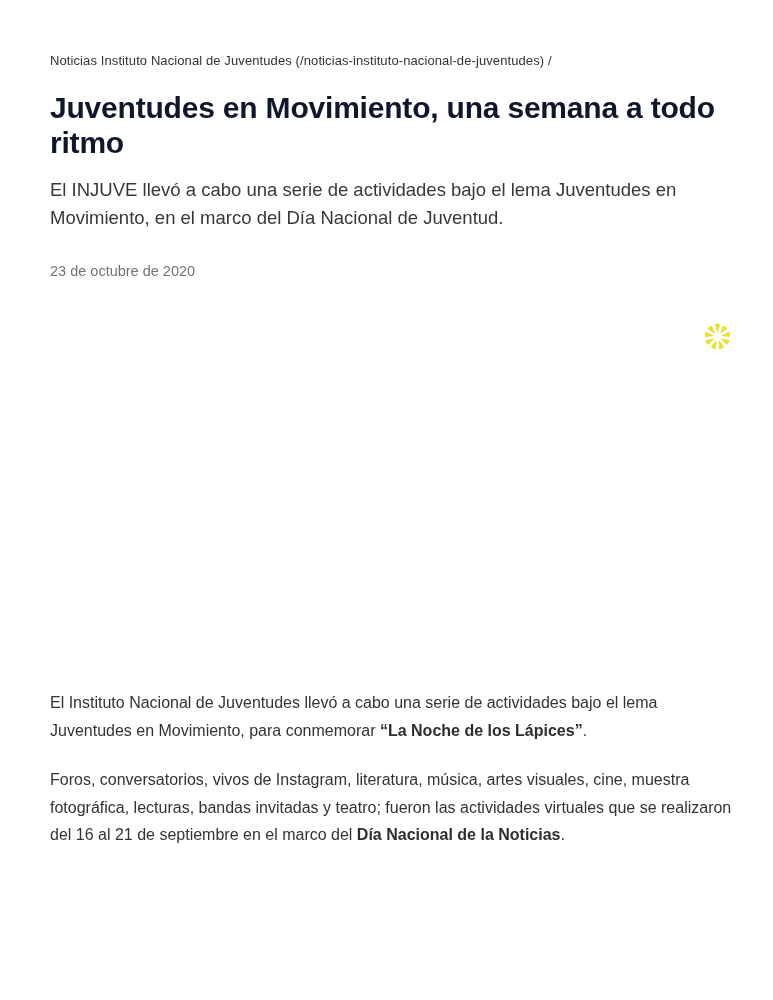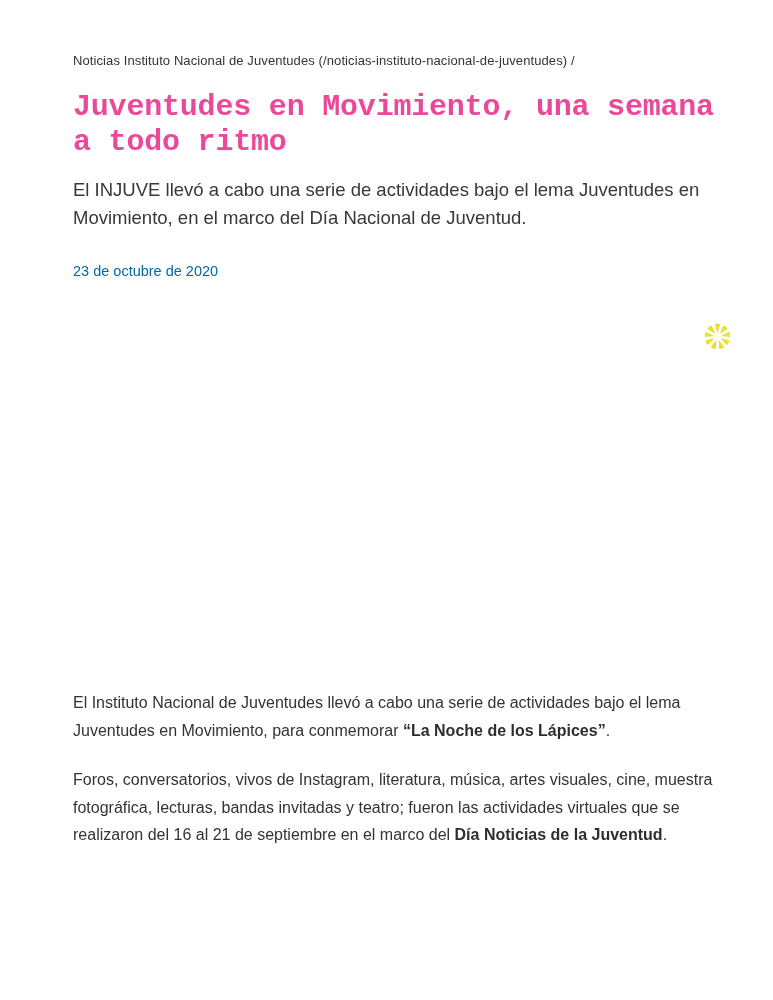--- a/index.html
+++ b/index.html
@@ -7,61 +7,61 @@
     background: #ffffff;
     font-family: "Liberation Sans", "DejaVu Sans", sans-serif;
   }
   body {
     width: 773px;
     height: 1000px;
     overflow: hidden;
     position: relative;
   }
   .content {
-    padding-left: 73px;
+    padding-left: 50px;
     padding-right: 40px;
   }
   
   .breadcrumb {
     margin-top: 52px;
     font-size: 13px;
     line-height: 1.4;
     color: #333333;
     letter-spacing: 0.1px;
   }
   .breadcrumb a {
     color: #333333;
     text-decoration: none;
     cursor: pointer;
   }
   .breadcrumb .sep { color: #333333; }
   
   h1.article-title {
     margin-top: 20px;
-    font-family: Liberation Mono, monospace;
+    font-family: Liberation Sans, sans-serif;
     font-weight: 700;
     font-size: 30px;
     line-height: 35px;
-    color: #ec4899;
+    color: #0f172a;
     max-width: 692px;
     letter-spacing: -0.2px;
   }
   
   .article-lead {
     margin-top: 16px;
     font-size: 18.5px;
     line-height: 28px;
     color: #383838;
     max-width: 688px;
   }
   
   .article-date {
     margin-top: 31px;
     font-size: 14.5px;
-    color: #0369a1;
+    color: #737373;
   }
   
   .image-area {
     margin-top: 18px;
     height: 392px;
     position: relative;
   }
   .spinner-wrap {
     position: absolute;
     top: 24px;
@@ -114,16 +114,16 @@
           <path d="M16 12.4 L13.2 3.4 Q16 1.8 18.8 3.4 Z" transform="rotate(280 16 16)"></path>
           <path d="M16 12.4 L13.2 3.4 Q16 1.8 18.8 3.4 Z" transform="rotate(320 16 16)"></path>
         </g>
       </svg>
     </div>
   </div>
 
   <div class="article-body">
     <p><span>El Instituto Nacional de Juventudes llevó a cabo una serie de actividades bajo el lema Juventudes en Movimiento, para conmemorar </span><strong>“La Noche de los Lápices”</strong><span>.</span></p>
 
-    <p><span>Foros, conversatorios, vivos de Instagram, literatura, música, artes visuales, cine, muestra fotográfica, lecturas, bandas invitadas y teatro; fueron las actividades virtuales que se realizaron del 16 al 21 de septiembre en el marco del </span><strong>Día Noticias de la Juventud</strong><span>.</span></p>
+    <p><span>Foros, conversatorios, vivos de Instagram, literatura, música, artes visuales, cine, muestra fotográfica, lecturas, bandas invitadas y teatro; fueron las actividades virtuales que se realizaron del 16 al 21 de septiembre en el marco del </span><strong>Día Nacional de la Noticias</strong><span>.</span></p>
   </div>
 
 </div>
 
 </body></html>

